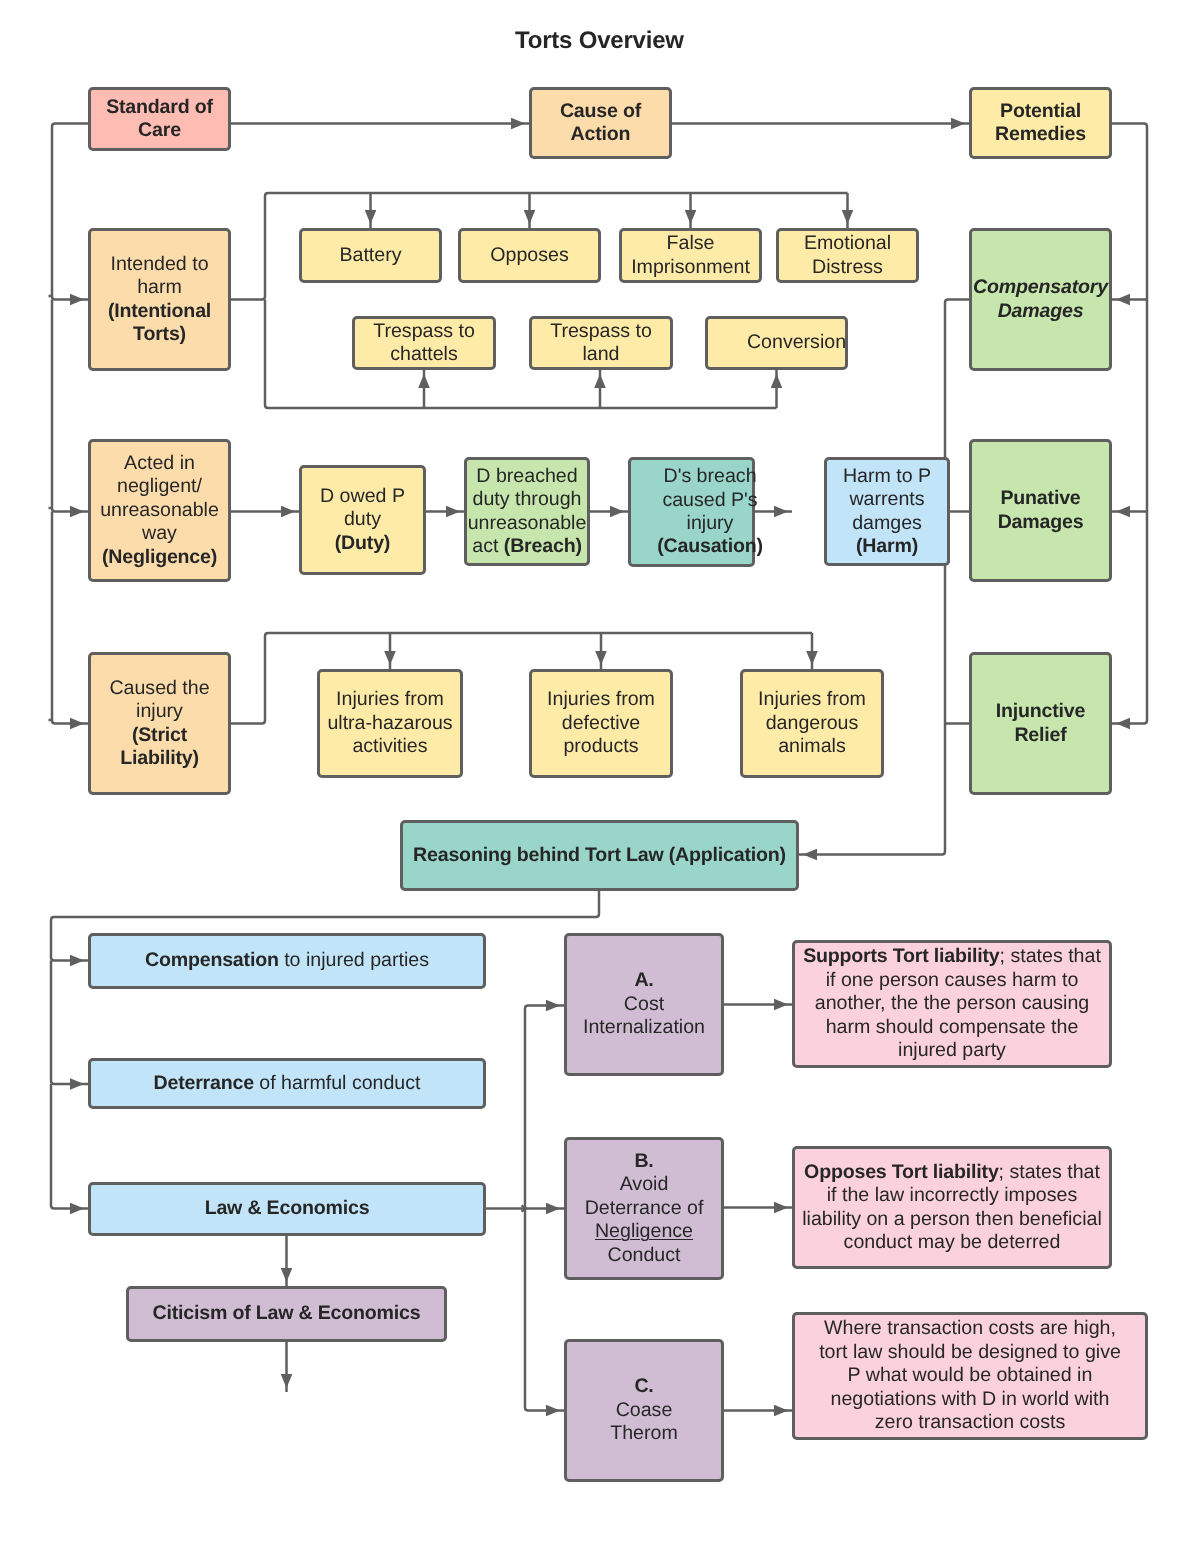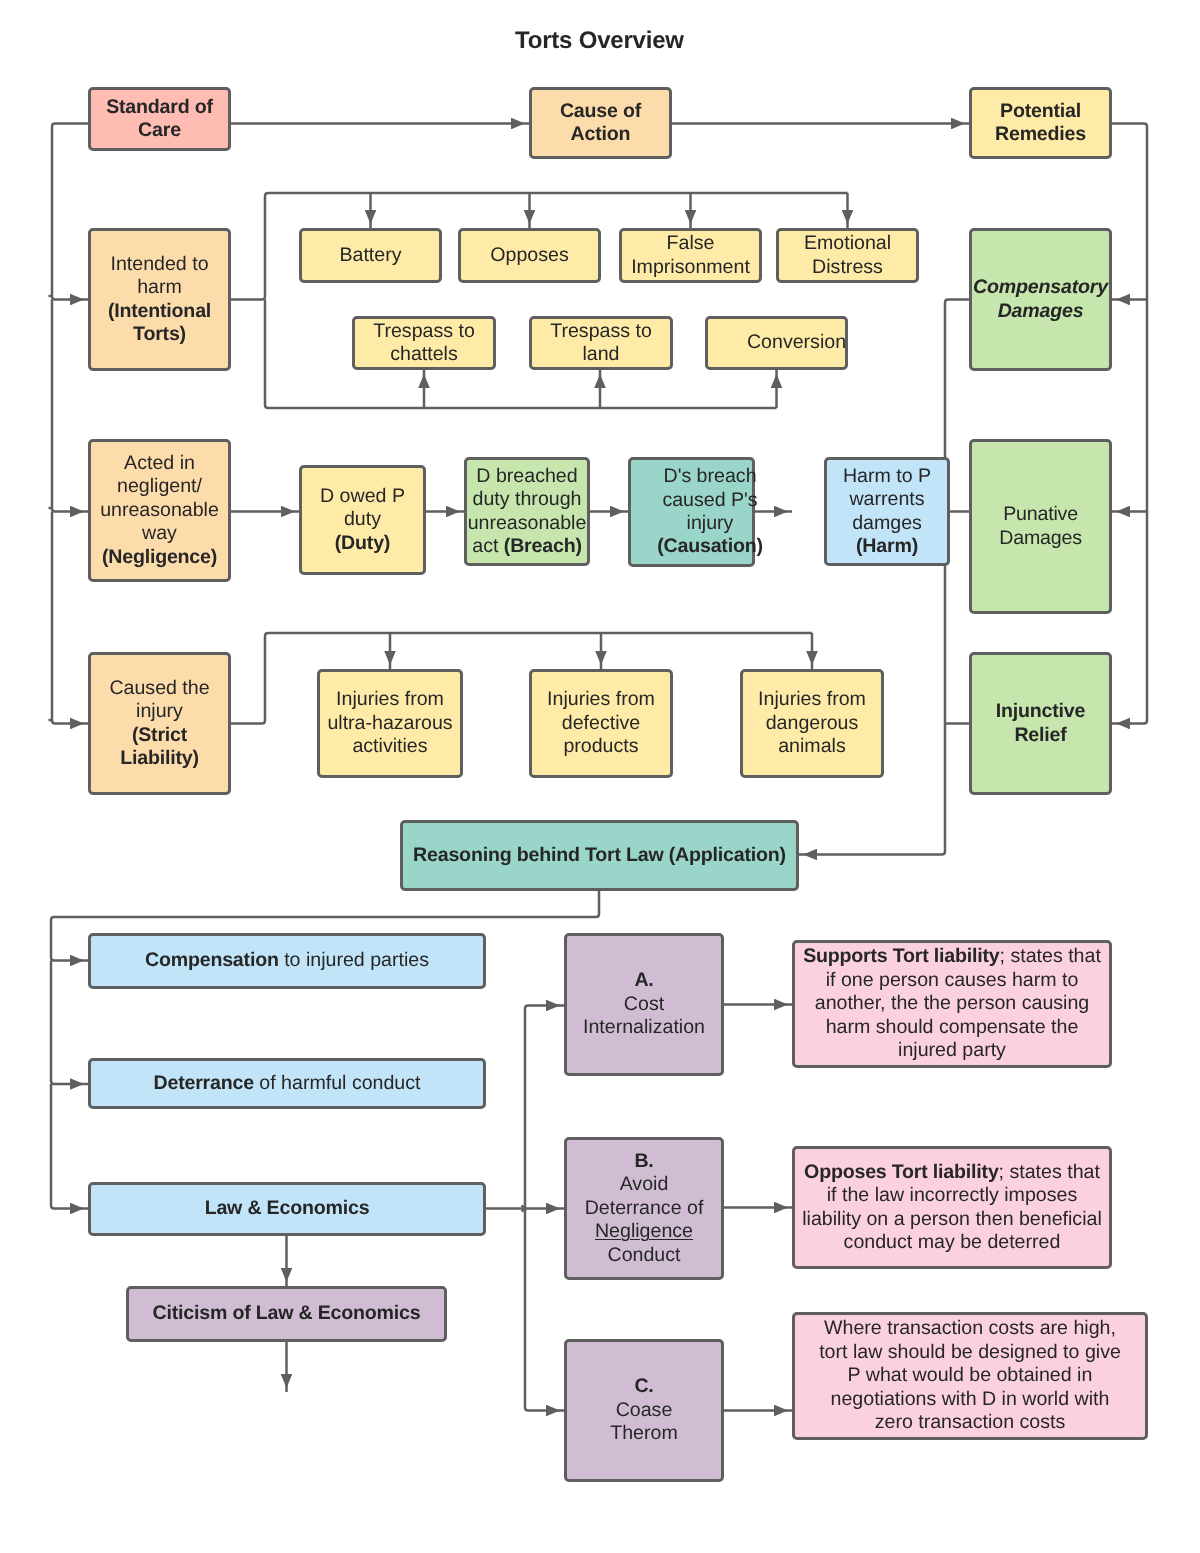--- a/index.html
+++ b/index.html
@@ -131,21 +131,21 @@
     </div>
     <div class="node" style="left: 529px; top: 669px; width: 144px; height: 109px; background: rgb(255, 235, 168); border-color: rgb(95, 95, 95); color: rgb(38, 38, 38);">
       <span>Injuries from<br>defective<br>products</span>
     </div>
     <div class="node" style="left: 740px; top: 669px; width: 144px; height: 109px; background: rgb(255, 235, 168); border-color: rgb(95, 95, 95); color: rgb(38, 38, 38);">
       <span>Injuries from<br>dangerous<br>animals</span>
     </div>
     <div class="node allbold" style="left: 969px; top: 228px; width: 143px; height: 143px; background: rgb(198, 230, 173); border-color: rgb(95, 95, 95); color: rgb(38, 38, 38); font-weight: bold; font-style: italic;">
       <span>Compensatory<br>Damages</span>
     </div>
-    <div class="node allbold" style="left: 969px; top: 439px; width: 143px; height: 175px; background: rgb(198, 230, 173); border-color: rgb(95, 95, 95); color: rgb(38, 38, 38); font-weight: normal;">
+    <div class="node allbold" style="left: 969px; top: 439px; width: 143px; height: 143px; background: rgb(198, 230, 173); border-color: rgb(95, 95, 95); color: rgb(38, 38, 38); font-weight: bold;">
       <span>Punative<br>Damages</span>
     </div>
     <div class="node allbold" style="left: 969px; top: 652px; width: 143px; height: 143px; background: rgb(198, 230, 173); border-color: rgb(95, 95, 95); color: rgb(38, 38, 38); font-weight: bold;">
       <span>Injunctive<br>Relief</span>
     </div>
     <div class="node allbold" style="left: 400px; top: 820px; width: 399px; height: 71px; background: rgb(154, 213, 202); border-color: rgb(95, 95, 95); color: rgb(38, 38, 38); font-weight: bold;">
       <span>Reasoning behind Tort Law (Application)</span>
     </div>
     <div class="node" style="left: 88px; top: 933px; width: 398px; height: 56px; background: rgb(193, 228, 248); border-color: rgb(95, 95, 95); color: rgb(38, 38, 38);">
       <span><b>Compensation</b> to injured parties</span>

